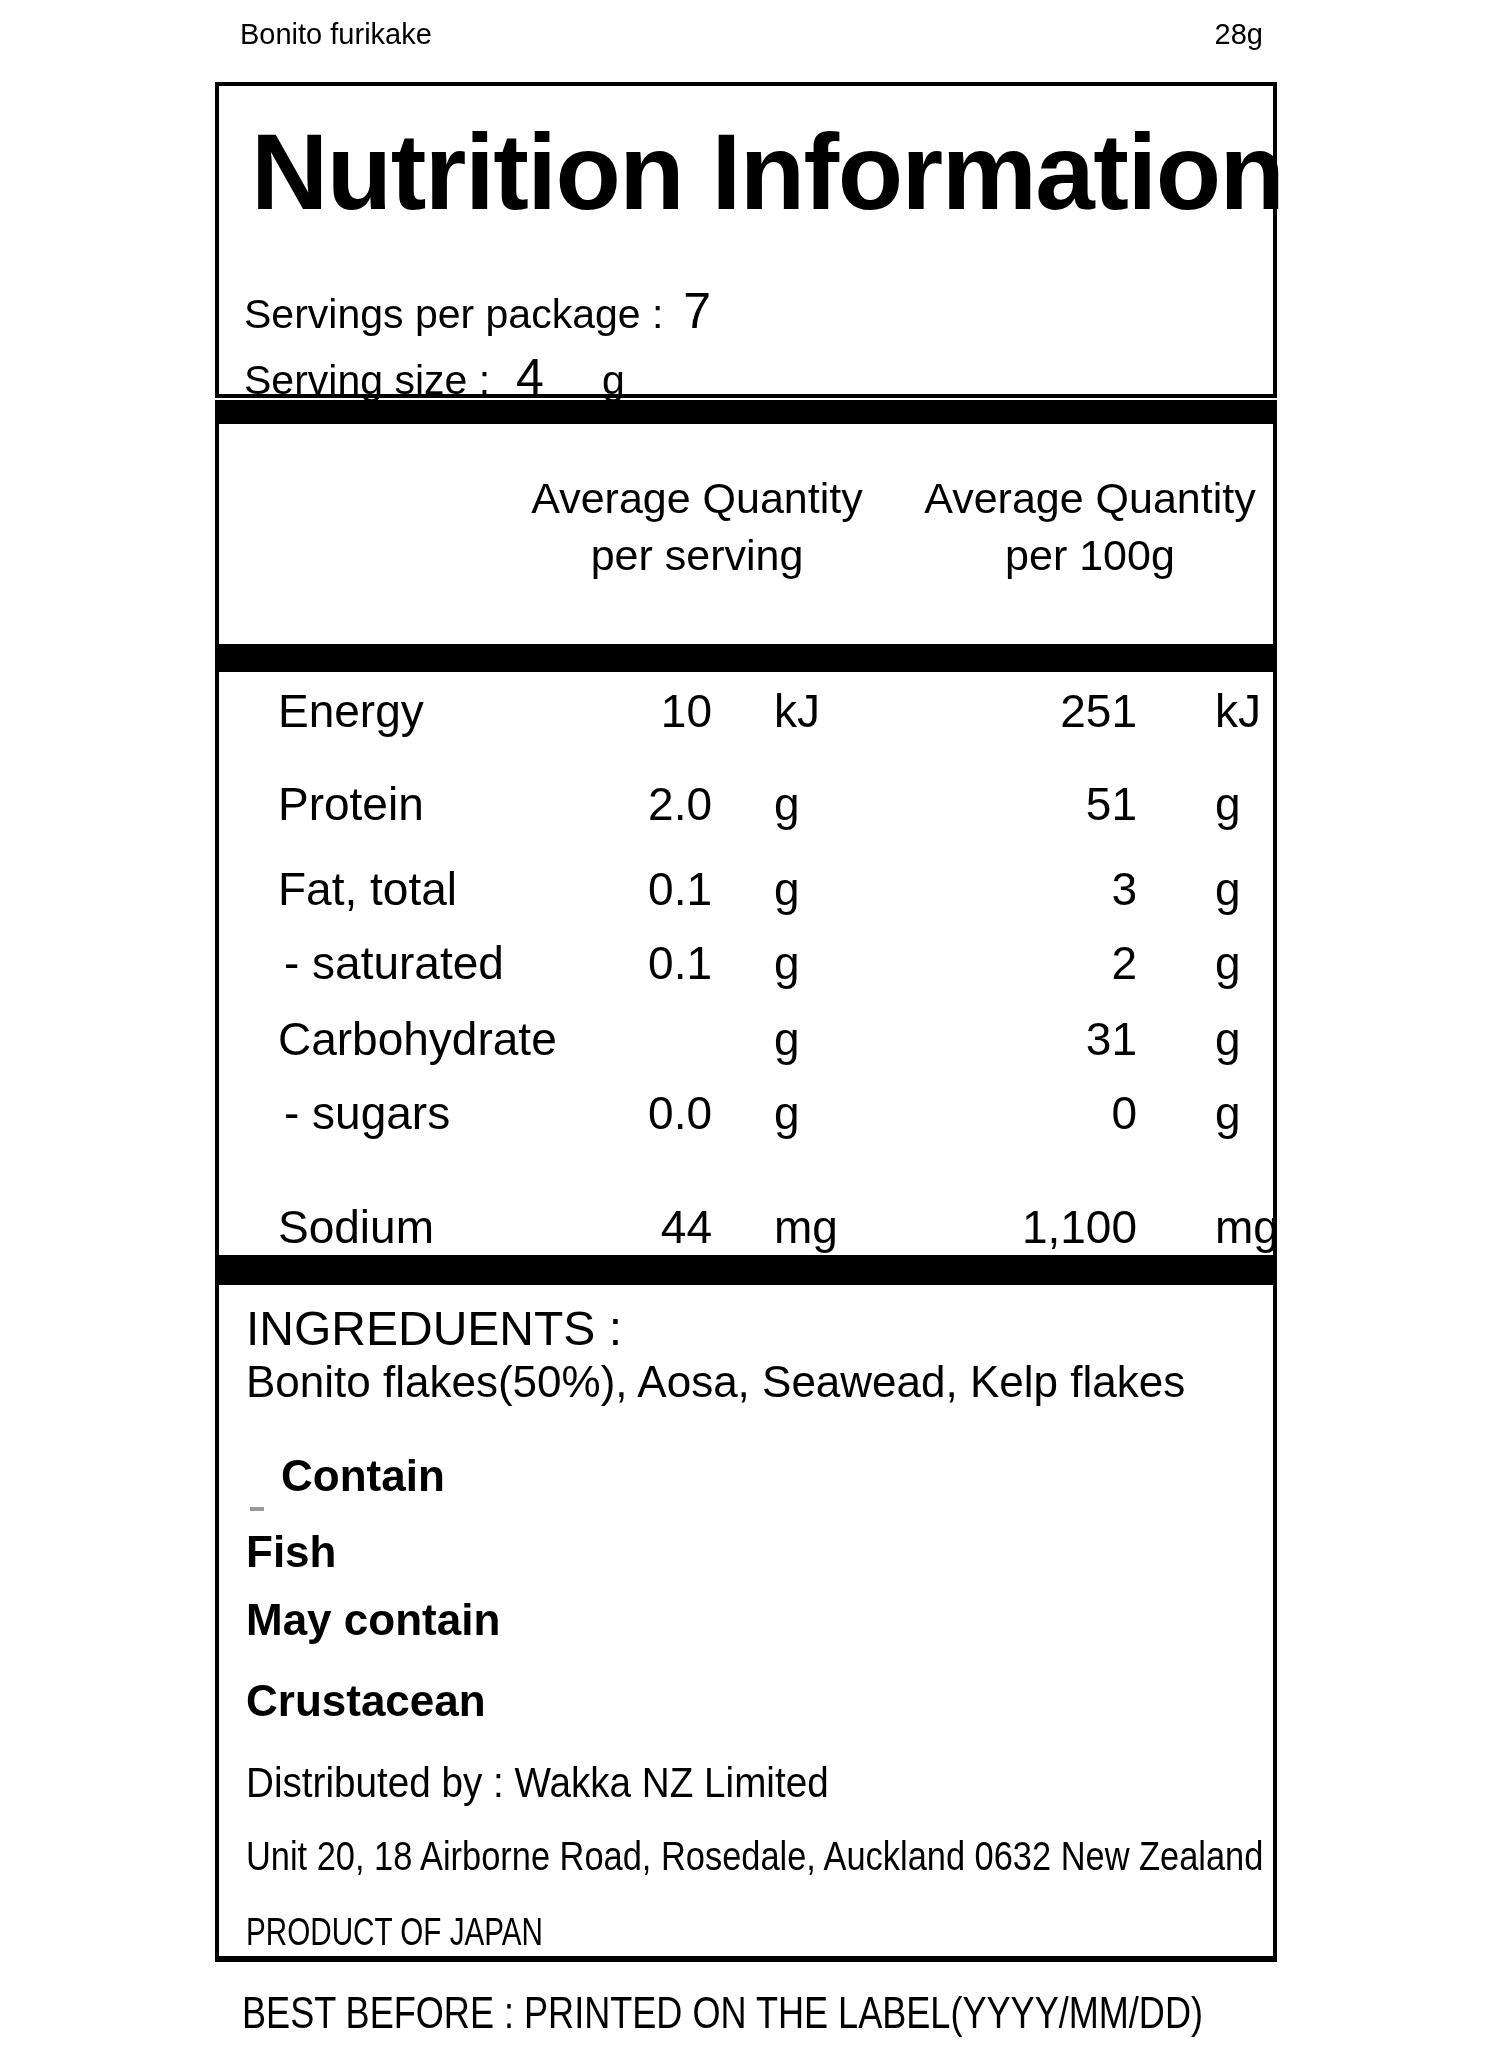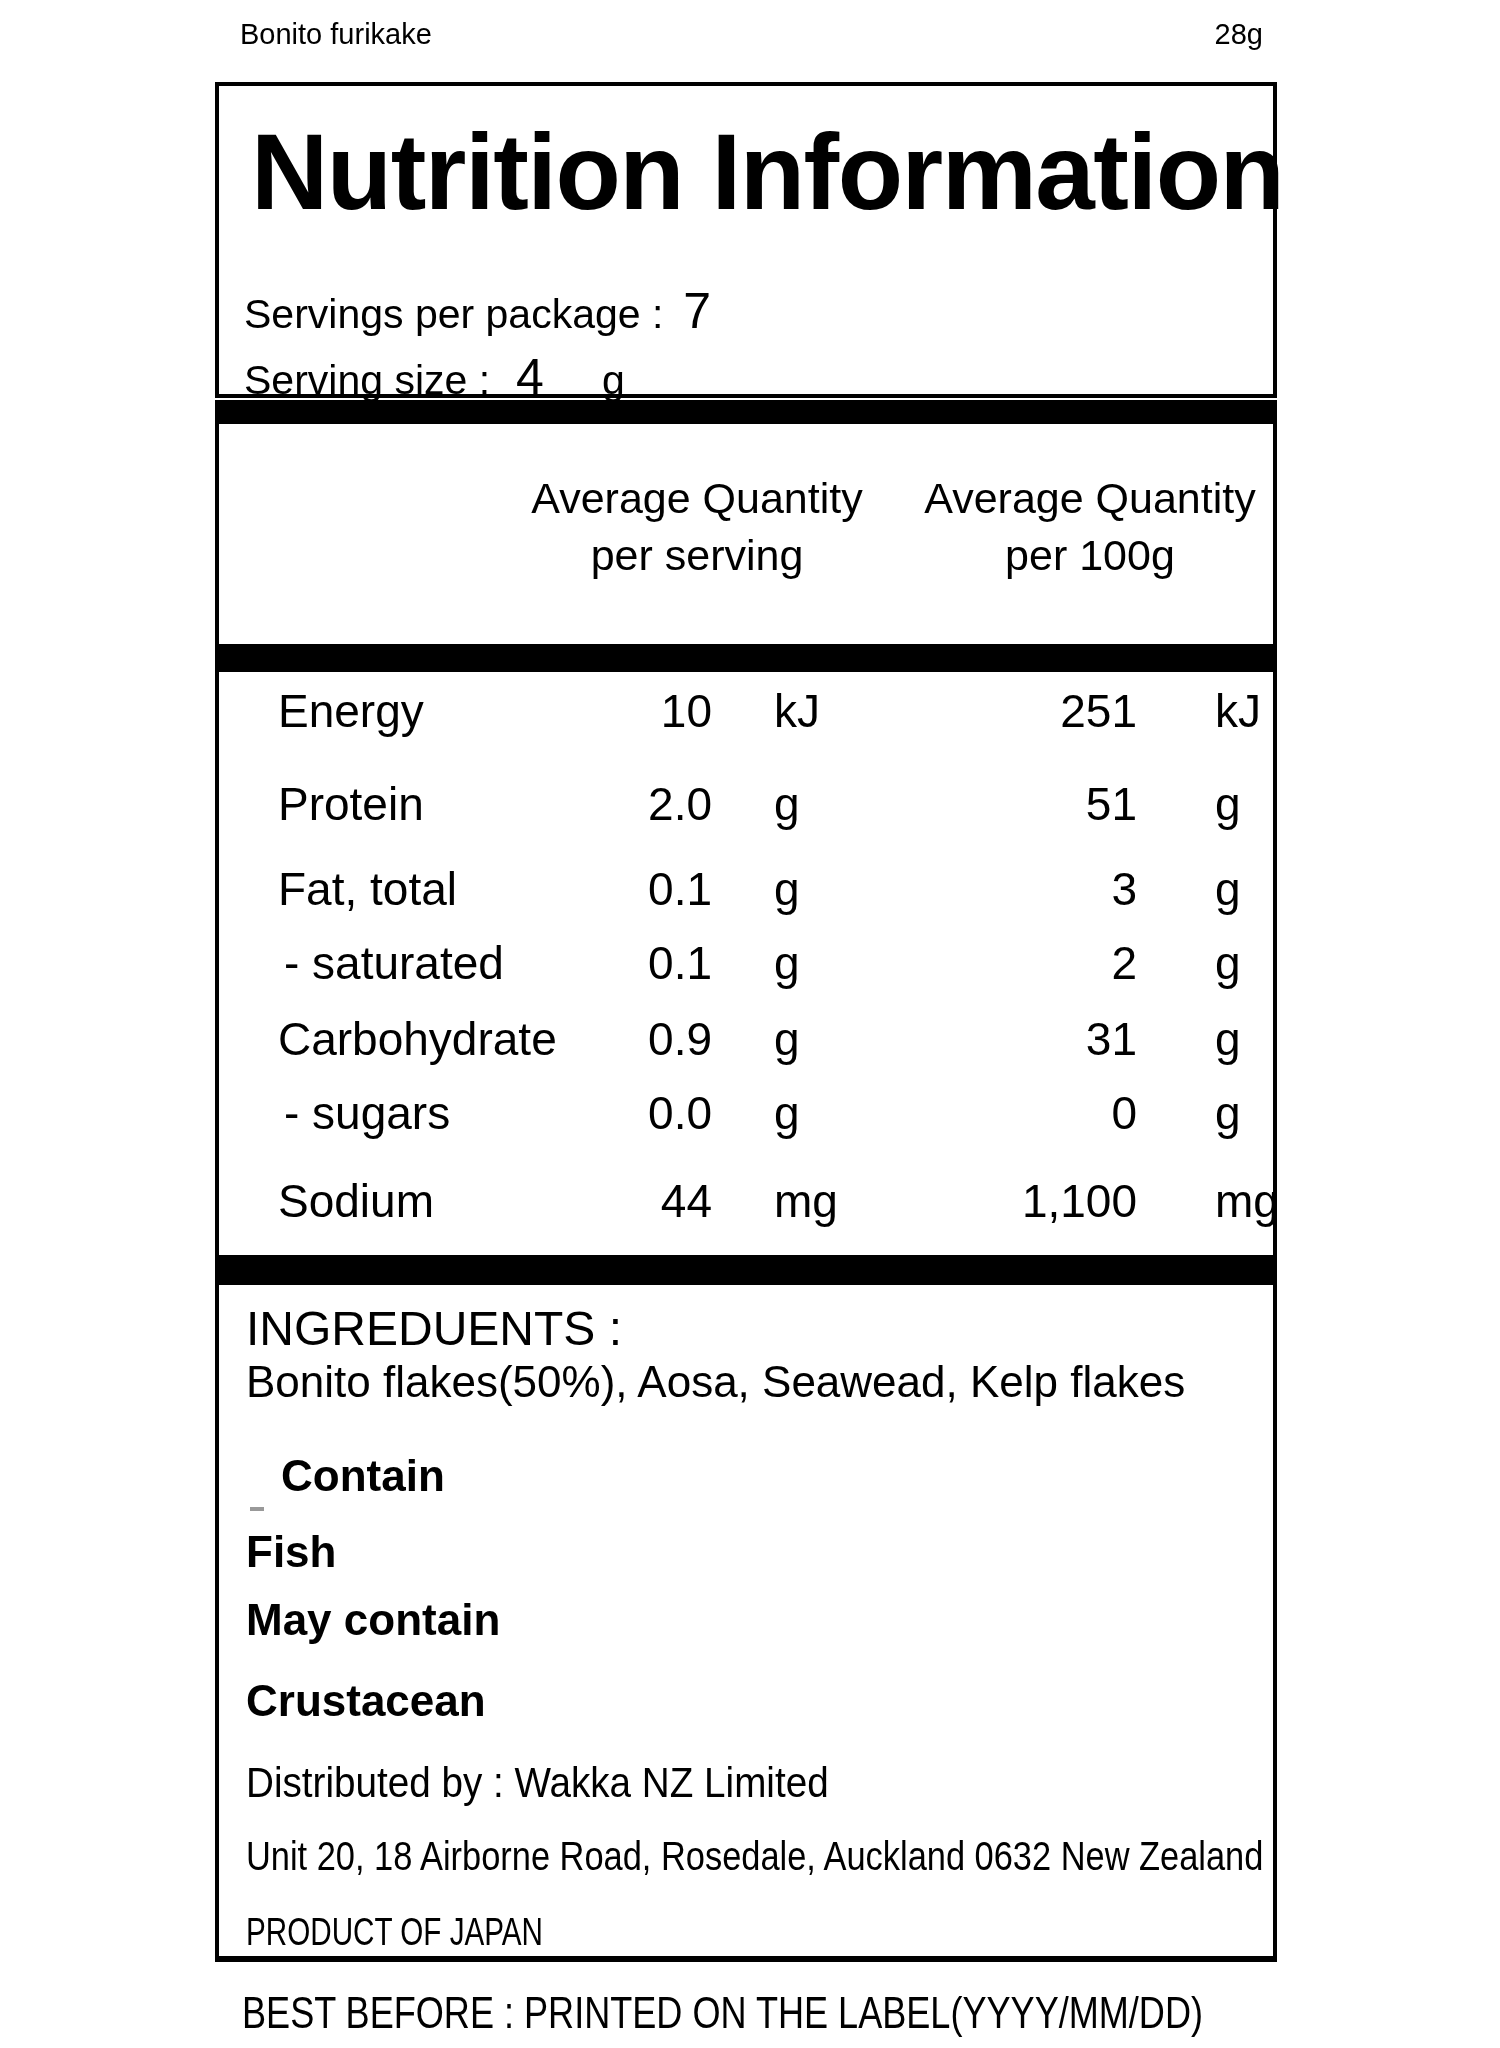--- a/index.html
+++ b/index.html
@@ -248,33 +248,32 @@
     </div>
     <div class="nrow sub" style="top:264px">
       <span class="nlabel">- saturated</span>
       <span class="v1">0.1</span>
       <span class="u1">g</span>
       <span class="v2">2</span>
       <span class="u2">g</span>
     </div>
     <div class="nrow" style="top:340px">
       <span class="nlabel">Carbohydrate</span>
-      <span class="v1">0.9</span>
       <span class="u1">g</span>
       <span class="v2">31</span>
       <span class="u2">g</span>
     </div>
     <div class="nrow sub" style="top:414px">
       <span class="nlabel">- sugars</span>
       <span class="v1">0.0</span>
       <span class="u1">g</span>
       <span class="v2">0</span>
       <span class="u2">g</span>
     </div>
-    <div class="nrow" style="top:502px">
+    <div class="nrow" style="top:528px">
       <span class="nlabel">Sodium</span>
       <span class="v1">44</span>
       <span class="u1">mg</span>
       <span class="v2">1,100</span>
       <span class="u2">mg</span>
     </div>
   </div>
 
   <div class="bar bar3"></div>
 

